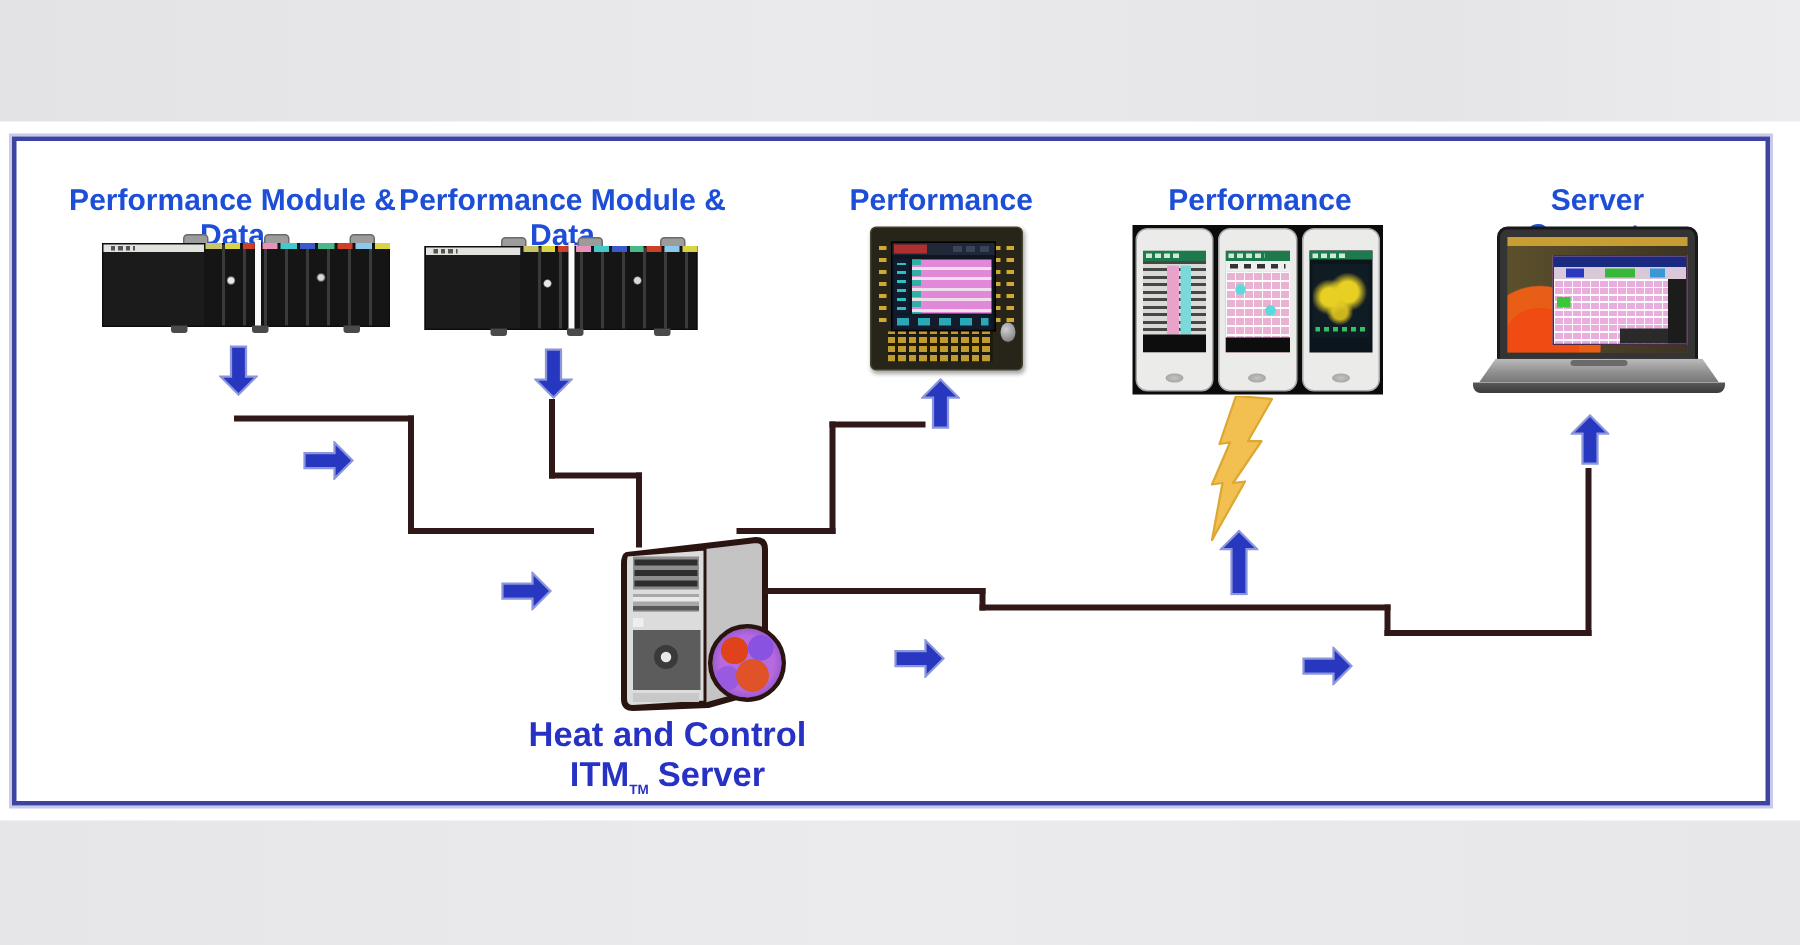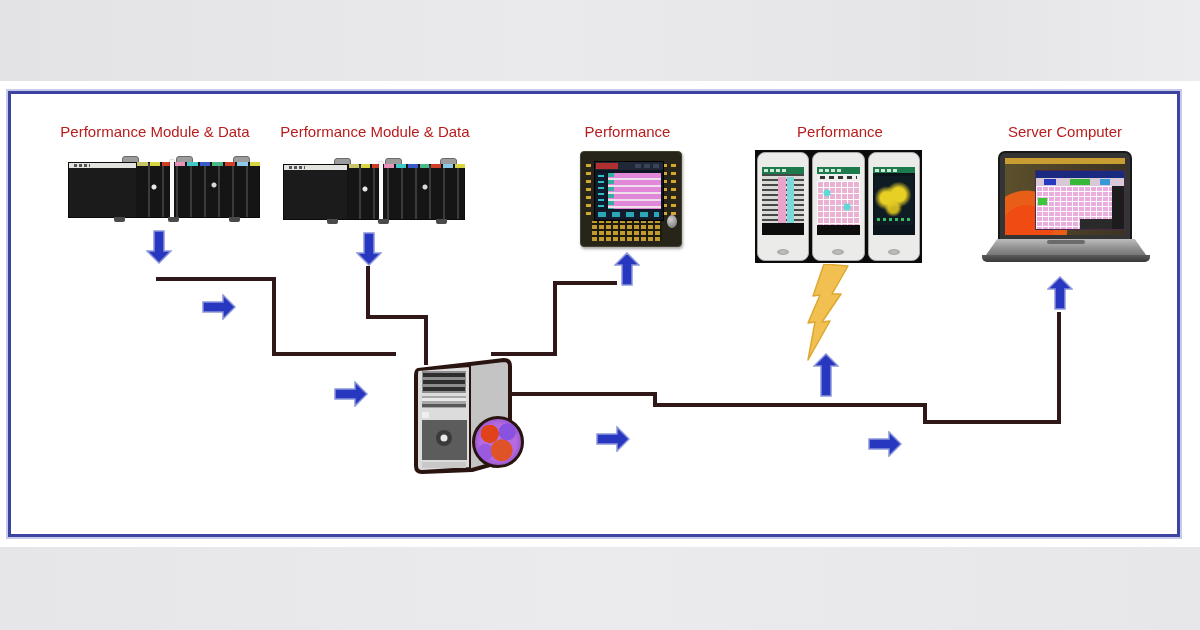--- a/index.html
+++ b/index.html
@@ -9,21 +9,21 @@
   
   .band{position:absolute;left:0;width:1200px;}
   .band-top{top:0;height:81px;background:linear-gradient(90deg,#e3e3e5,#eaeaec 45%,#e5e5e7 80%,#ececee);}
   .band-bottom{top:547px;height:83px;background:linear-gradient(90deg,#e6e6e8,#ebebed 50%,#e7e7e9);}
 
   
   .frame{position:absolute;left:8px;top:91px;width:1166px;height:440px;background:#fff;
          border:3px solid #3d43a0;box-shadow:0 0 0 2px rgba(130,138,205,.45);}
 
   
-  .nlabel{position:absolute;color:#b91c1c;font-weight:normal;font-size:15px;text-align:center;}
+  .nlabel{position:absolute;color:#1d4ed8;font-weight:bold;font-size:20px;text-align:center;}
 
   
   .wire{position:absolute;background:#301818;}
   .wire.h{height:4px;}
   .wire.v{width:4px;}
 
   .arrow{position:absolute;}
 
   
   .plc{position:absolute;height:56px;}
@@ -295,20 +295,23 @@
       <rect x="10" y="46" width="44" height="3" fill="#585858"></rect>
       <rect x="10" y="54" width="7" height="6" fill="#efefef"></rect>
       <rect x="10" y="62" width="45" height="40" fill="#5c5c5c"></rect>
       <circle cx="32" cy="80" r="8" fill="#3a3a3a"></circle>
       <circle cx="32" cy="80" r="3.5" fill="#e8e8e8"></circle>
       <rect x="10" y="104" width="44" height="6" fill="#c8c8c8"></rect>
     </svg>
     <div class="globe"></div>
   </div>
 
+  <div class="srv-label">
+    <span>Heat and Control ITM</span><sub>TM</sub><span class="sfx">Server</span>
+  </div>
 
   <div class="wire h" style="left:156px;top:277px;width:120px;"></div>
   <div class="wire v" style="left:272px;top:277px;height:79px;"></div>
   <div class="wire h" style="left:272px;top:352px;width:124px;"></div>
 
   <div class="wire v" style="left:366px;top:266px;height:53px;"></div>
   <div class="wire h" style="left:366px;top:315px;width:62px;"></div>
   <div class="wire v" style="left:424px;top:315px;height:50px;"></div>
 
   <div class="wire h" style="left:491px;top:352px;width:66px;"></div>

